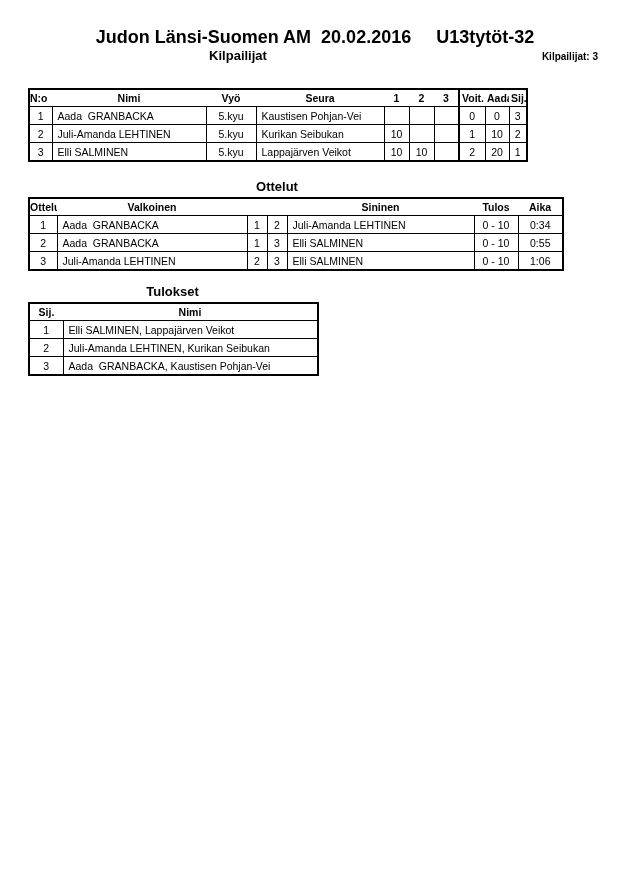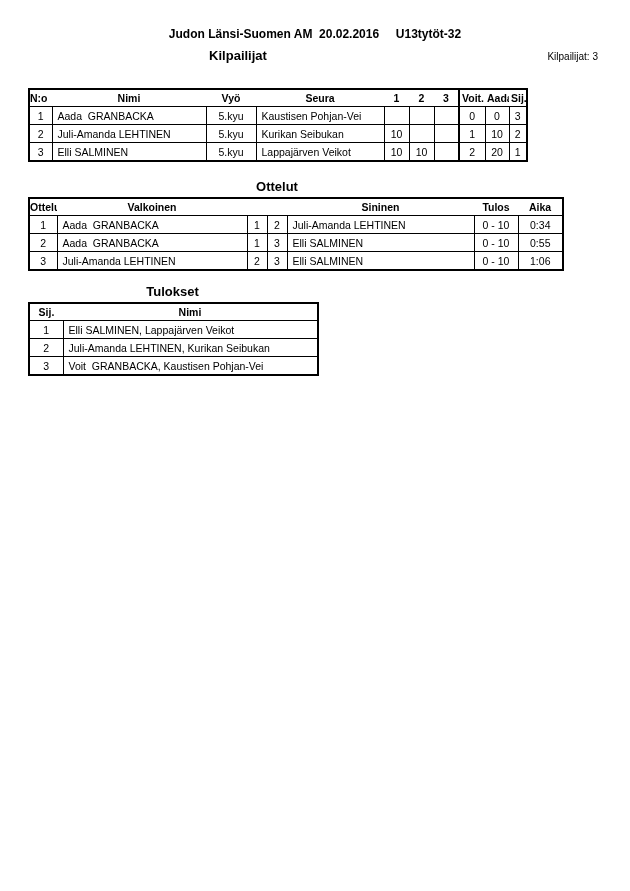--- a/index.html
+++ b/index.html
@@ -5,25 +5,25 @@
   html,body{margin:0;padding:0;}
   body{
     width:630px;height:891px;background:#ffffff;position:relative;
     font-family:"Liberation Sans", sans-serif;color:#000;
     -webkit-font-smoothing:antialiased;
   }
   .abs{position:absolute;}
 
   .doc-title{
     top:27px;left:0;width:630px;text-align:center;
-    font-size:12px;font-weight:bold;white-space:pre;
+    font-size:18px;font-weight:bold;white-space:pre;
   }
   .participants-count{
     top:51px;left:430px;width:168px;text-align:right;
-    font-size:10px;font-weight:normal;
+    font-size:10px;font-weight:bold;
   }
   .section-heading{
     font-size:13px;font-weight:bold;text-align:center;
   }
   #heading-competitors{top:48px;left:28px;width:420px;}
   #heading-matches{top:179px;left:10px;width:534px;}
   #heading-results{top:284px;left:28px;width:289px;}
 
   table{
     border-collapse:collapse;table-layout:fixed;
@@ -193,16 +193,16 @@
     <tr>
       <td>1</td>
       <td class="txt">Elli SALMINEN, Lappajärven Veikot</td>
     </tr>
     <tr>
       <td>2</td>
       <td class="txt">Juli-Amanda LEHTINEN, Kurikan Seibukan</td>
     </tr>
     <tr>
       <td>3</td>
-      <td class="txt">Voit  GRANBACKA, Kaustisen Pohjan-Vei</td>
+      <td class="txt">Aada  GRANBACKA, Kaustisen Pohjan-Vei</td>
     </tr>
   </tbody>
 </table>
 
 </body></html>

